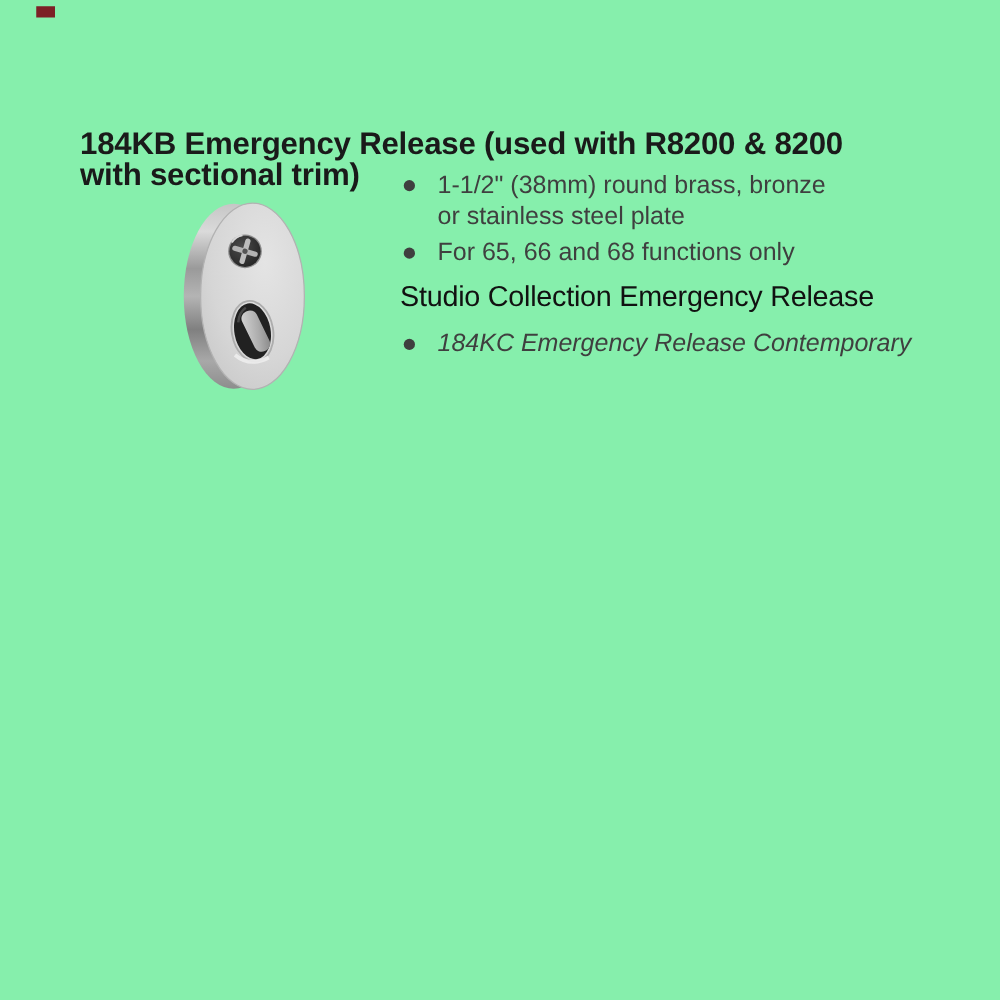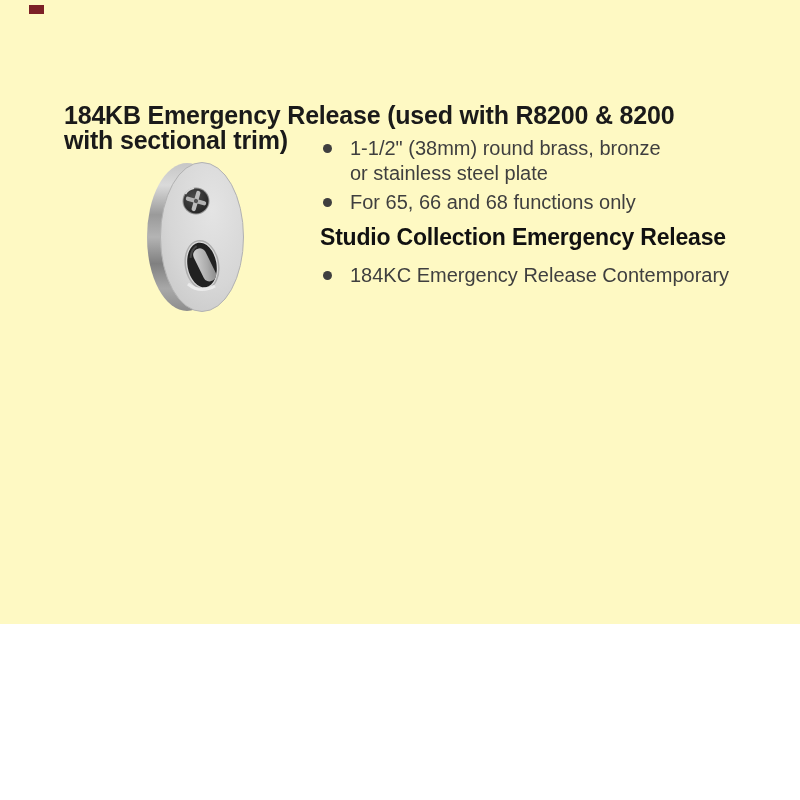--- a/index.html
+++ b/index.html
@@ -3,22 +3,22 @@
 <meta charset="utf-8">
 <style>
   html, body {
     margin: 0;
     padding: 0;
     background: #ffffff;
   }
   .page {
     position: relative;
     width: 800px;
-    height: 624px;
-    background: #fef9c3;
+    height: 800px;
+    background: #86efac;
     overflow: hidden;
     font-family: "Liberation Sans", sans-serif;
   }
   .corner-mark {
     position: absolute;
     left: 29px;
     top: 5px;
     width: 15px;
     height: 9px;
     background: #7c2126;
@@ -70,28 +70,28 @@
     height: 9px;
     border-radius: 50%;
     background: #3f3f3f;
   }
   li.spec-item-1 { margin-bottom: 4px; }
   li.spec-item-2 { margin-bottom: 8px; }
   .sub-heading {
     margin: 6px 0 0 0;
     font-size: 23px;
     line-height: 28px;
-    font-weight: bold;
+    font-weight: normal;
     color: #111111;
     letter-spacing: -0.2px;
   }
   ul.studio-list {
     margin-top: 12px;
   }
-  li.studio-item-1 { margin-bottom: 8px; }
+  li.studio-item-1 { margin-bottom: 8px; font-style: italic; }
 </style>
 </head>
 <body>
 
 <div class="page">
 
   <div class="corner-mark"></div>
 
   <h1 class="doc-heading">184KB Emergency Release (used with R8200 &amp; 8200
 with sectional trim)</h1>

